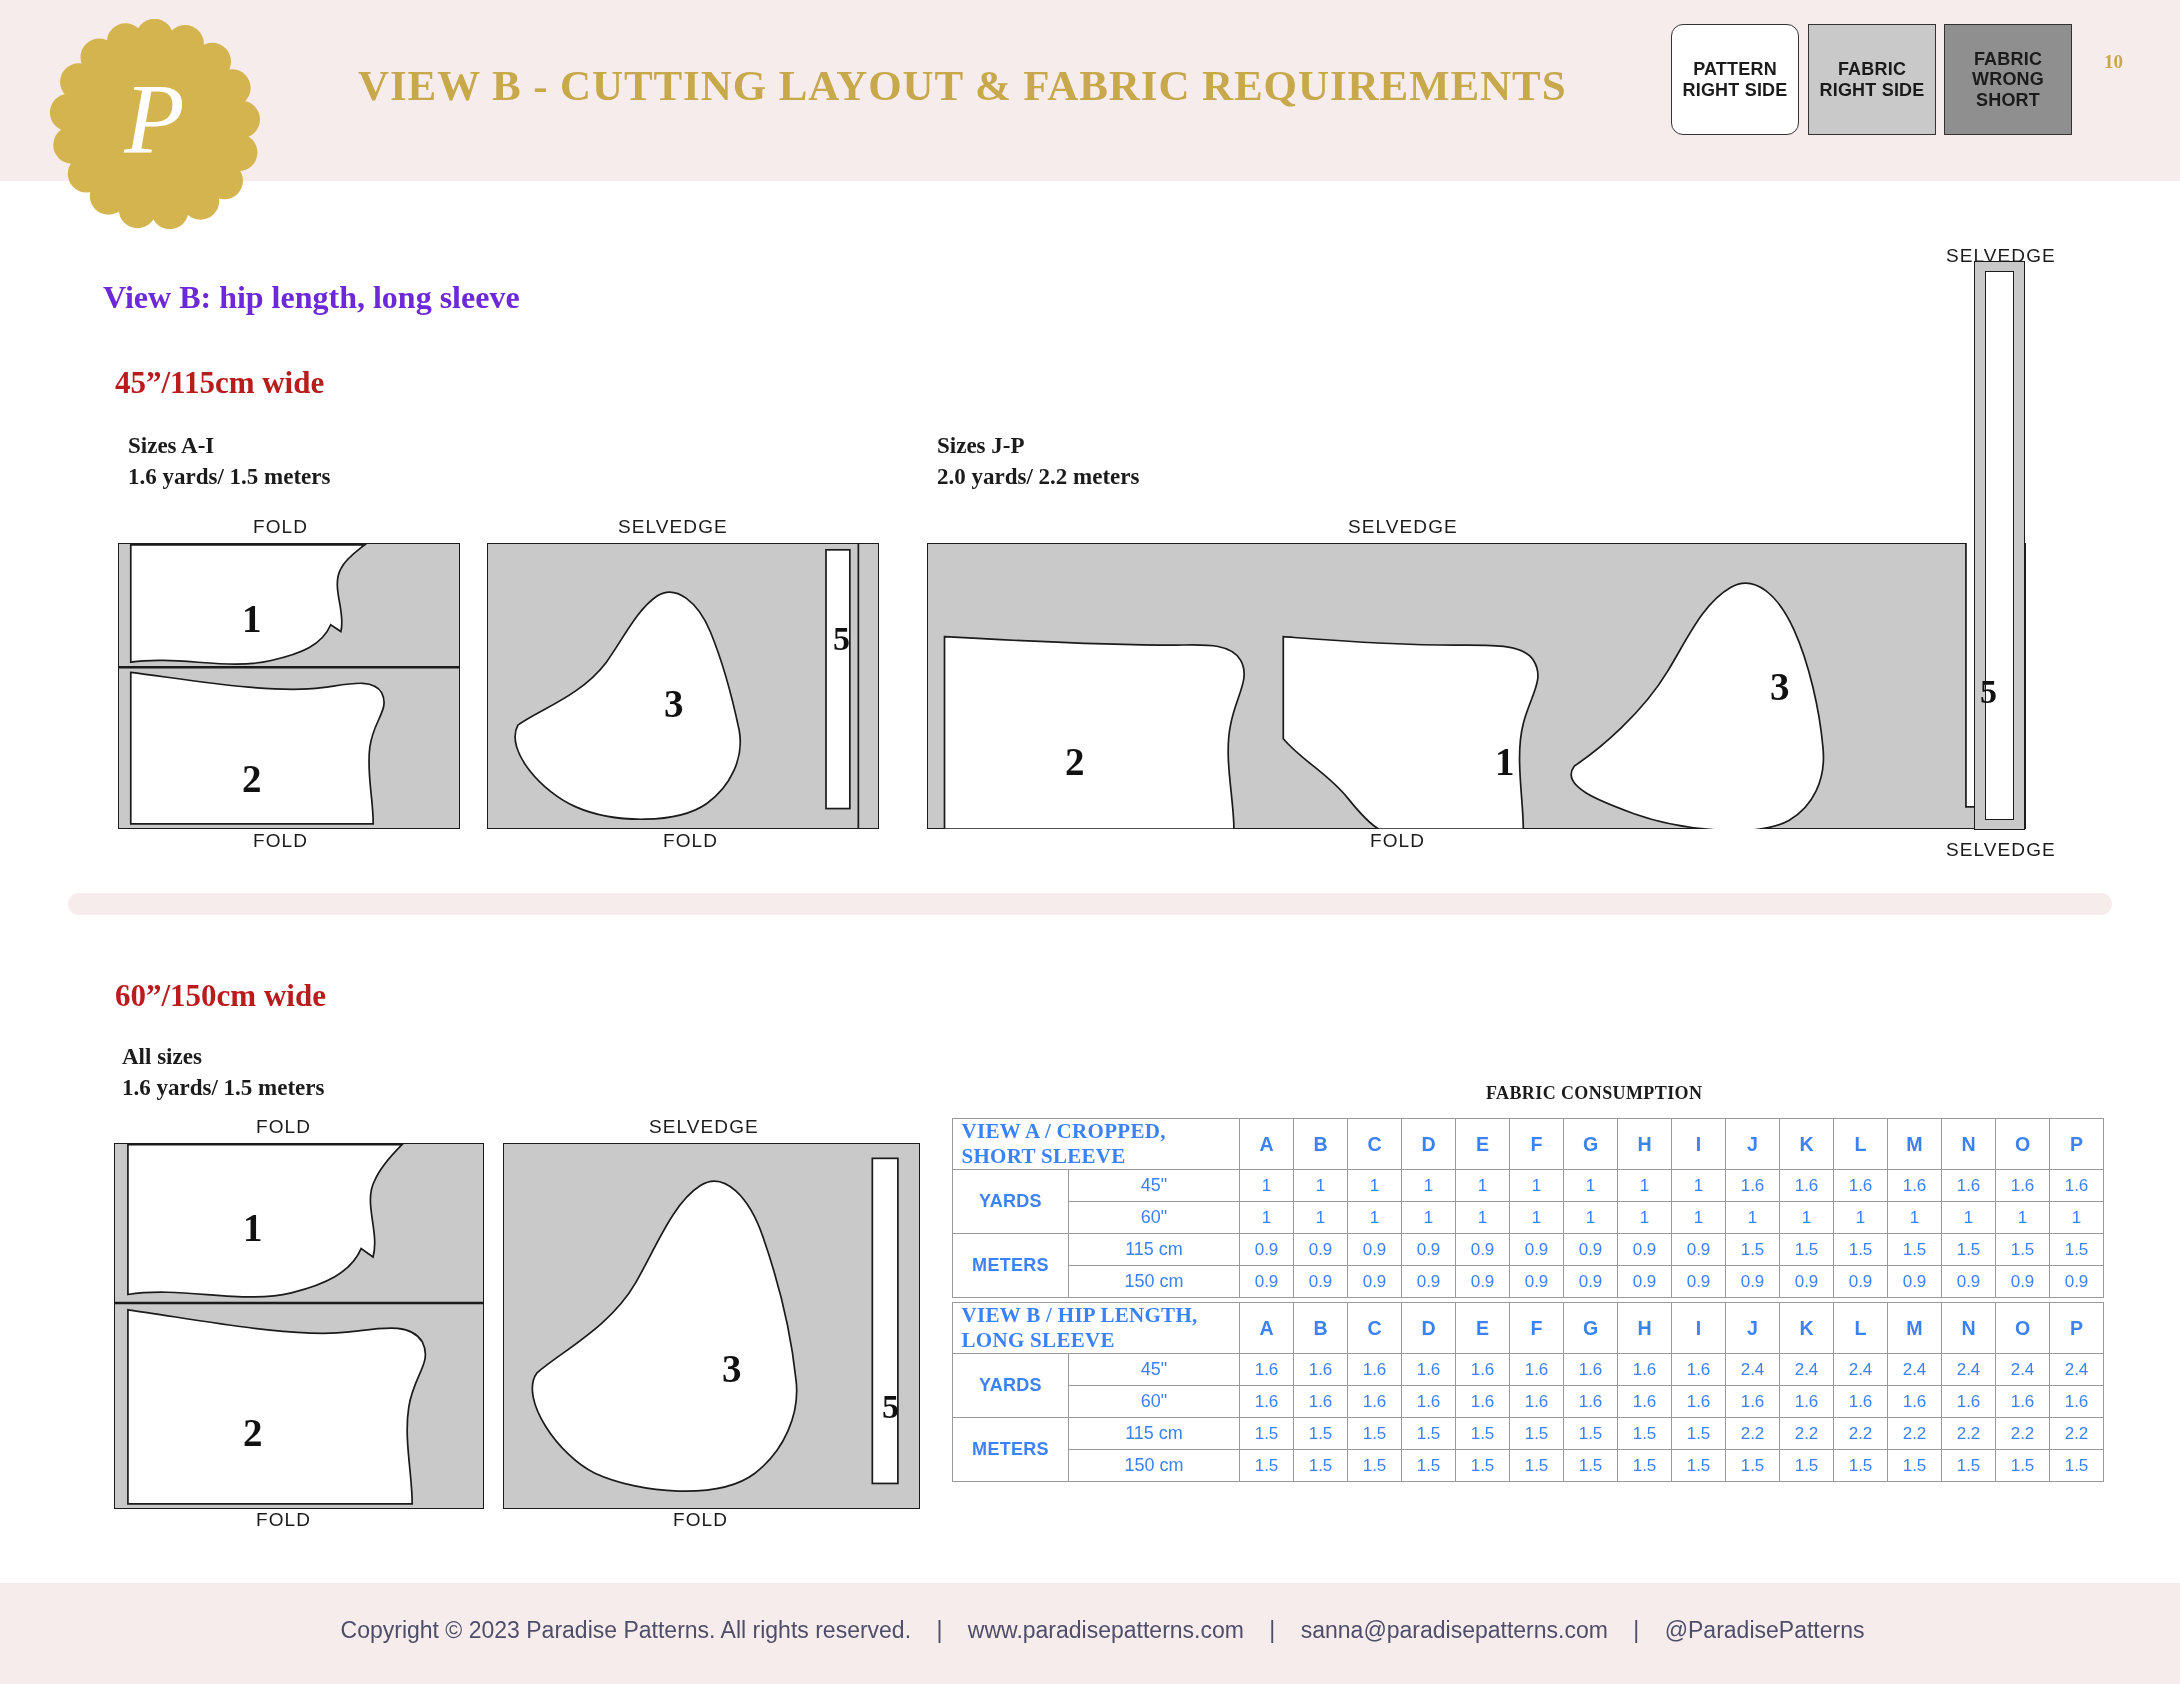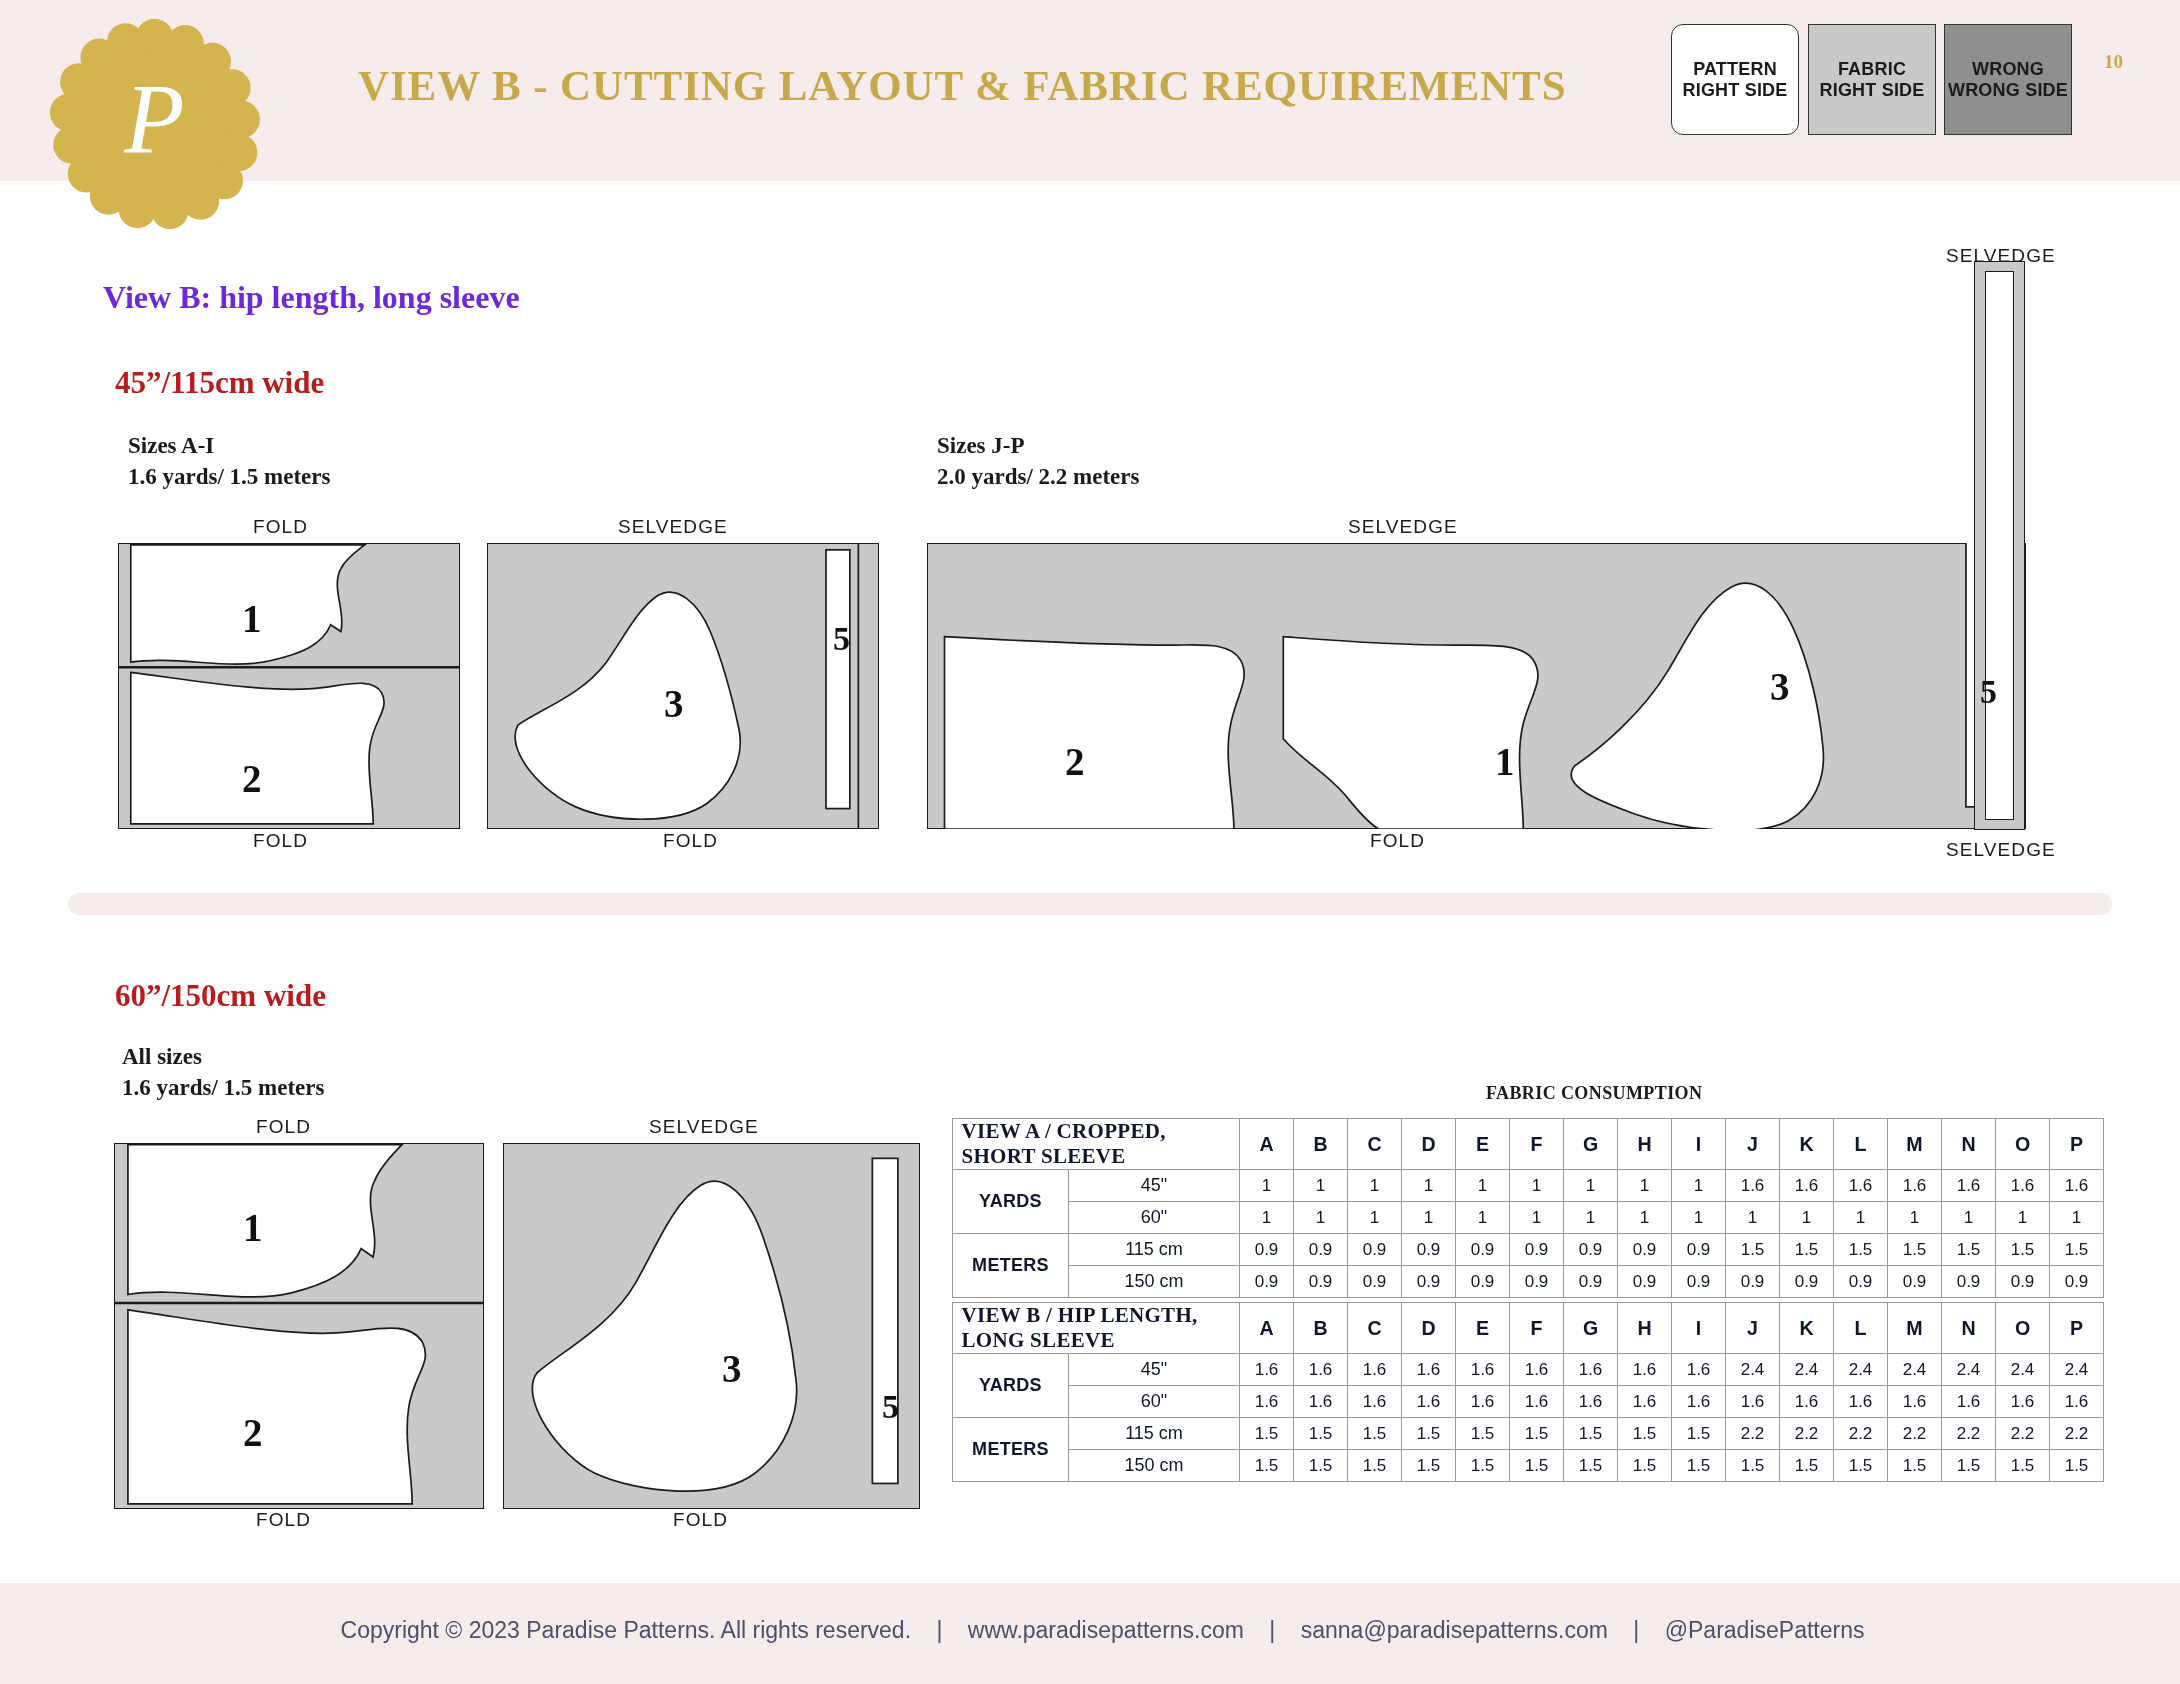--- a/index.html
+++ b/index.html
@@ -79,21 +79,21 @@
     position:absolute;left:68px;top:893px;width:2044px;height:22px;
     background:#f7ecec;border-radius:11px;
   }
 
   
   .tbl-title{
     position:absolute;font-family:"Liberation Serif", serif;font-weight:bold;font-size:18px;
     letter-spacing:0.4px;color:#1b1b1b;
   }
   table.fc{
-    position:absolute;border-collapse:collapse;font-size:17px;color:#0f172a;
+    position:absolute;border-collapse:collapse;font-size:17px;color:#3b82f6;
     font-family:"Liberation Sans", sans-serif;
   }
   table.fc td,table.fc th{
     border:0.9px solid #9a9a9a;padding:0;text-align:center;height:31px;
   }
   table.fc th{font-weight:bold;font-size:19.6px;}
   table.fc td.rowlab{width:115px;font-weight:bold;font-size:18px;letter-spacing:0.3px;}
   table.fc td.sub{width:170px;font-size:18px;}
   table.fc td.val{width:53px;}
   table.fc th.hdrname{
@@ -148,21 +148,21 @@
     </g>
     <text x="124" y="156" text-anchor="middle" font-family="Liberation Serif, serif" font-size="116" font-style="italic" fill="#ffffff">P</text>
   </svg>
 </div>
 
 <div class="header-title">VIEW B - CUTTING LAYOUT &amp; FABRIC REQUIREMENTS</div>
 <div class="page-num">10</div>
 
 <div class="key-box key-1">PATTERN RIGHT SIDE</div>
 <div class="key-box key-2">FABRIC RIGHT SIDE</div>
-<div class="key-box key-3">WRONG WRONG SIDE</div>
+<div class="key-box key-3">FABRIC WRONG SHORT</div>
 
 <div class="view-title">View B: hip length, long sleeve</div>
 
 <div class="width-head" style="left:115px;top:365px;">45”/115cm wide</div>
 
 <div class="size-note" style="left:128px;top:430px;">
   <div>Sizes A-I</div>
   <div>1.6 yards/ 1.5 meters</div>
 </div>
 

